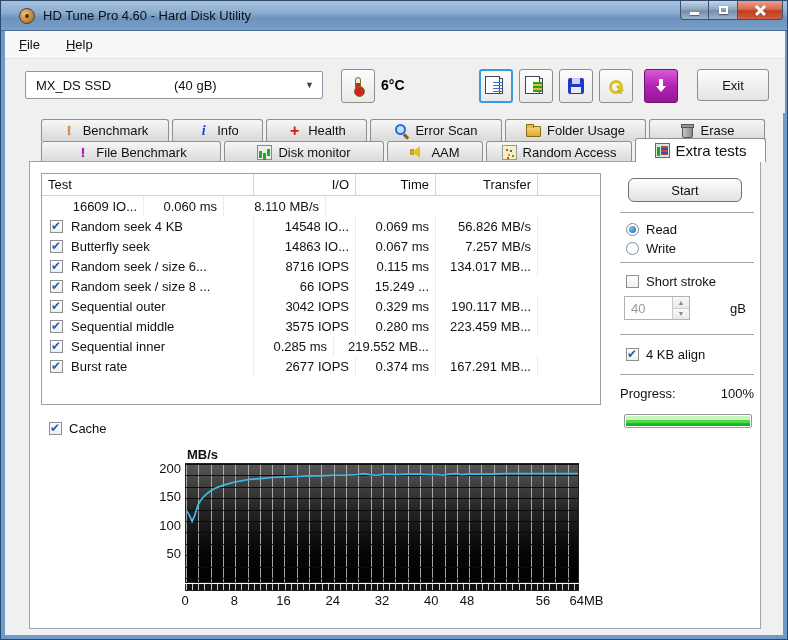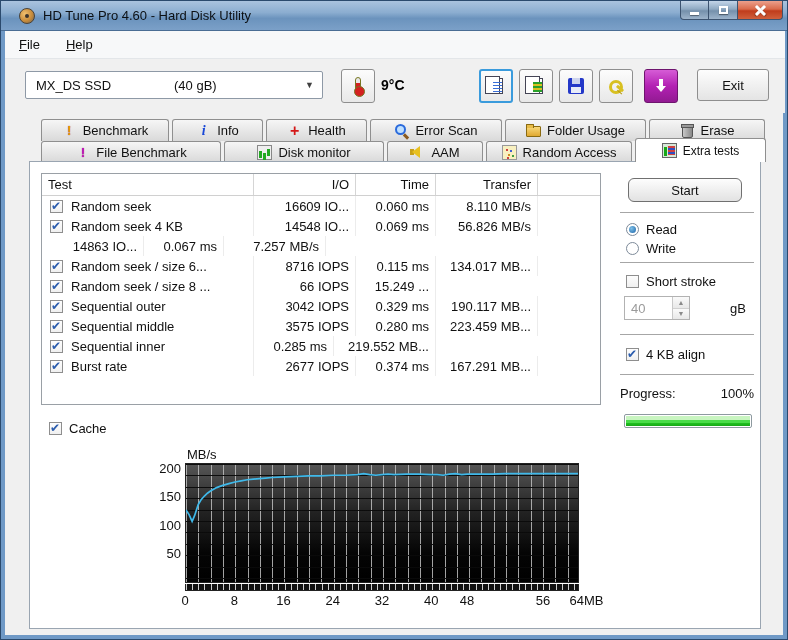--- a/index.html
+++ b/index.html
@@ -68,21 +68,21 @@
   .exit-btn{position:absolute;left:692px;top:10px;width:72px;height:32px;font-size:13px;color:#111;
     background:linear-gradient(to bottom,#fdfdfd,#e4e4e4);border:1px solid #8e8e8e;border-radius:3px;
     display:flex;align-items:center;justify-content:center;}
   
   .tabrow{position:absolute;left:40px;display:flex;gap:3px;}
   .tabrow.r1{top:118px;width:724px;}
   .tabrow.r2{top:140px;width:724px;}
   .tab{height:21px;background:linear-gradient(to bottom,#f6f6f6,#d9d9d9);border:1px solid #8f8f8f;border-bottom:none;
     border-radius:3px 3px 0 0;display:flex;align-items:center;justify-content:center;gap:6px;font-size:13px;color:#111;}
   .tabrow.r1 .tab{height:22px;}
-  .tab.active{background:#fff;height:24px;margin-top:-3px;position:relative;z-index:5;font-size:12px;}
+  .tab.active{background:#fff;height:24px;margin-top:-3px;position:relative;z-index:5;font-size:15px;}
   
   .ticon{display:inline-flex;align-items:center;justify-content:center;width:15px;height:15px;font-size:13px;font-weight:bold;}
   .i-excl{color:#e8a000;text-shadow:0 0 1px #804;}
   .i-excl.magenta{color:#c018c0;}
   .i-info{color:#1848d8;font-family:"Liberation Serif",serif;font-style:italic;font-size:14px;}
   .i-cross{color:#d41818;font-size:16px;font-weight:bold;}
   .i-lens{position:relative;}
   .i-lens::before{content:"";position:absolute;left:1px;top:1px;width:7px;height:7px;border-radius:50%;border:2px solid #2a6adc;background:#bfe0ff;}
   .i-lens::after{content:"";position:absolute;right:0;bottom:0;width:6px;height:3px;background:#8a5a20;transform:rotate(45deg);}
   .i-folder{position:relative;}
@@ -139,21 +139,21 @@
   .spin-b{flex:1;display:flex;align-items:center;justify-content:center;font-size:7px;color:#8a8a8a;background:linear-gradient(to bottom,#fafafa,#e8e8e8);}
   .spin-b.up{border-bottom:1px solid #d0d0d0;}
   .gb-label{position:absolute;left:118px;top:139px;}
   .prog-row{position:absolute;left:8px;top:224px;width:134px;display:flex;justify-content:space-between;}
   .prog-val{font-weight:normal;}
   .prog-bar{position:absolute;left:12px;top:252px;width:128px;height:14px;border:1px solid #8e9aa0;background:#fff;padding:1px;border-radius:2px;}
   .prog-fill{height:100%;background:linear-gradient(to bottom,#c8f5c0 0 4px,#49dc49 4px 7px,#1fc11f 7px,#18a818);}
   
   .cache-opt{position:absolute;left:19px;top:259px;display:flex;align-items:center;gap:7px;font-size:13px;color:#111;}
   .chart-root{position:absolute;left:127px;top:280px;width:500px;height:170px;font-size:13px;color:#111;}
-  .mbs-label{position:absolute;left:30px;top:5px;}
+  .mbs-label{position:absolute;left:30px;top:5px;font-weight:bold;}
   .ytick{position:absolute;left:0;width:24px;text-align:right;}
   .plot{position:absolute;left:28px;top:21px;width:394px;height:120px;border:1px solid #222;
     background:
       repeating-linear-gradient(to bottom,rgba(10,10,10,.95) 0 1px,transparent 1px 11.4px),
       repeating-linear-gradient(to right,rgba(190,190,190,.85) 0 1px,transparent 1px 12.31px),
       linear-gradient(to bottom,#565656 0%,#232323 40%,#050505 75%,#000 100%);}
   .plot svg{position:absolute;left:0;top:0;width:100%;height:100%;}
   .tickstrip{position:absolute;left:28px;top:142px;width:394px;height:7px;background:
       repeating-linear-gradient(to right,#cdcdcd 0 1px,#101010 1px 6.16px);border:1px solid #222;border-top:none;}
   .xlabels{position:absolute;left:28px;top:151px;width:430px;height:16px;}
@@ -188,21 +188,21 @@
 
   <div class="toolbar">
     <div class="drive-select">
       <span class="drive-name">MX_DS SSD</span>
       <span class="drive-size">(40 gB)</span>
       <span class="drop-arrow">▼</span>
     </div>
     <div class="tool-btn btn-thermo">
       <span class="thermo-icon"></span>
     </div>
-    <div class="temp-label">9°C</div>
+    <div class="temp-label">6°C</div>
 
     <div class="tool-btn btn-copy focused">
       <span class="pages-icon"></span>
     </div>
     <div class="tool-btn btn-copyimg">
       <span class="pages-icon green"></span>
     </div>
     <div class="tool-btn btn-save">
       <span class="floppy-icon"></span>
     </div>
@@ -269,40 +269,40 @@
     <div class="dtable">
       <div class="thead">
         <div class="hc col-test">Test</div>
         <div class="hc col-io">I/O</div>
         <div class="hc col-time">Time</div>
         <div class="hc col-tr">Transfer</div>
         <div class="hc col-fill"></div>
       </div>
       <div id="tbody">
           <div class="trow">
-            <div class="tc col-test">
-              <span class="cb rowcb checked"></span>
-              <span>Random seek</span>
-            </div>
             <div class="tc col-io">16609 IO...</div>
             <div class="tc col-time">0.060 ms</div>
             <div class="tc col-tr">8.110 MB/s</div>
             <div class="tc col-fill"></div>
           </div>
           <div class="trow">
             <div class="tc col-test">
               <span class="cb rowcb checked"></span>
               <span>Random seek 4 KB</span>
             </div>
             <div class="tc col-io">14548 IO...</div>
             <div class="tc col-time">0.069 ms</div>
             <div class="tc col-tr">56.826 MB/s</div>
             <div class="tc col-fill"></div>
           </div>
           <div class="trow">
+            <div class="tc col-test">
+              <span class="cb rowcb checked"></span>
+              <span>Butterfly seek</span>
+            </div>
             <div class="tc col-io">14863 IO...</div>
             <div class="tc col-time">0.067 ms</div>
             <div class="tc col-tr">7.257 MB/s</div>
             <div class="tc col-fill"></div>
           </div>
           <div class="trow">
             <div class="tc col-test">
               <span class="cb rowcb checked"></span>
               <span>Random seek / size 6...</span>
             </div>

